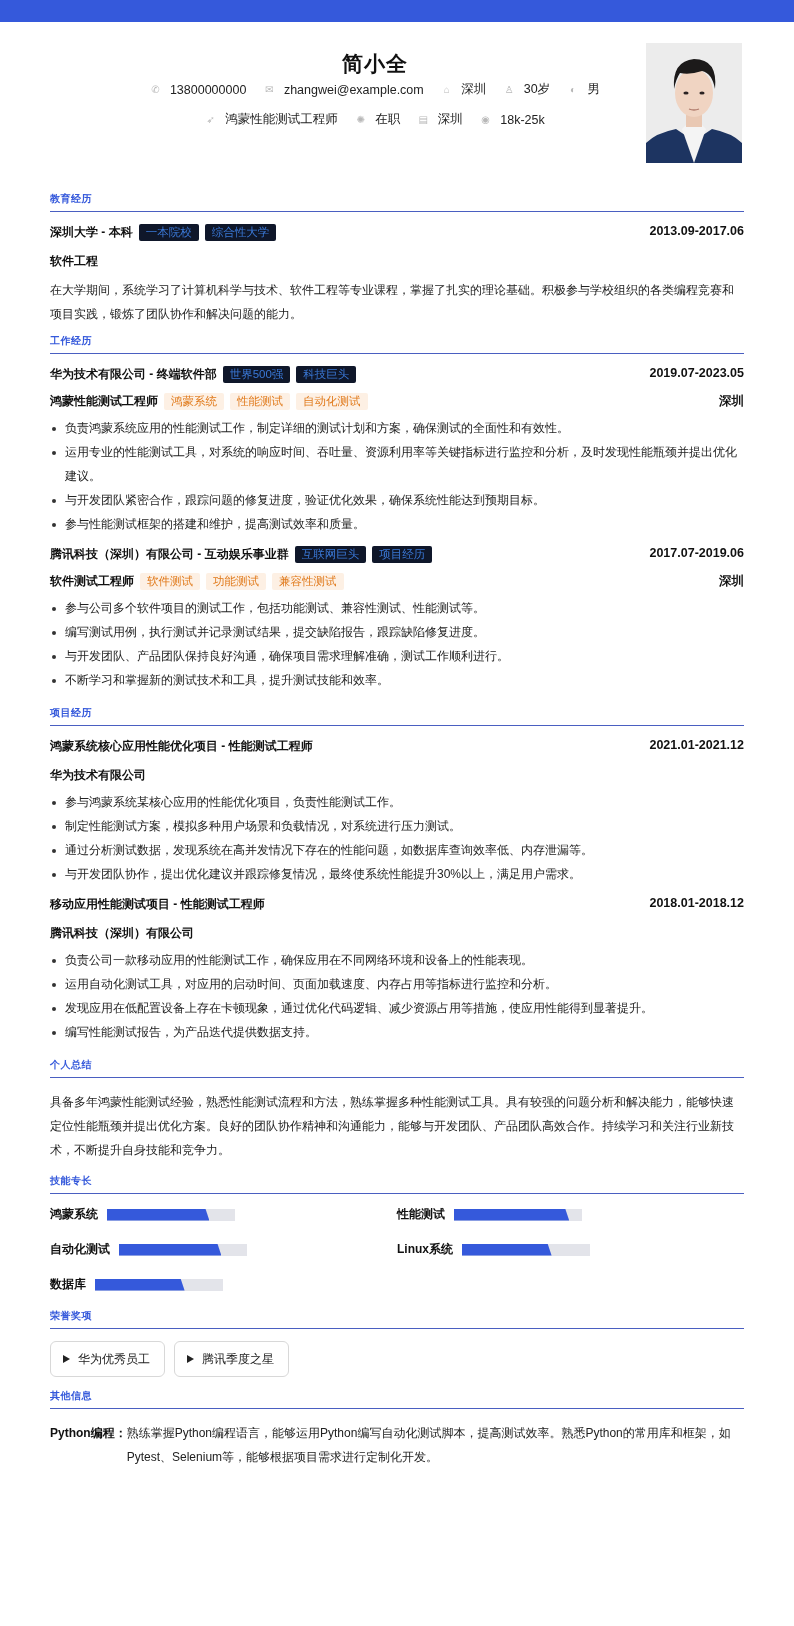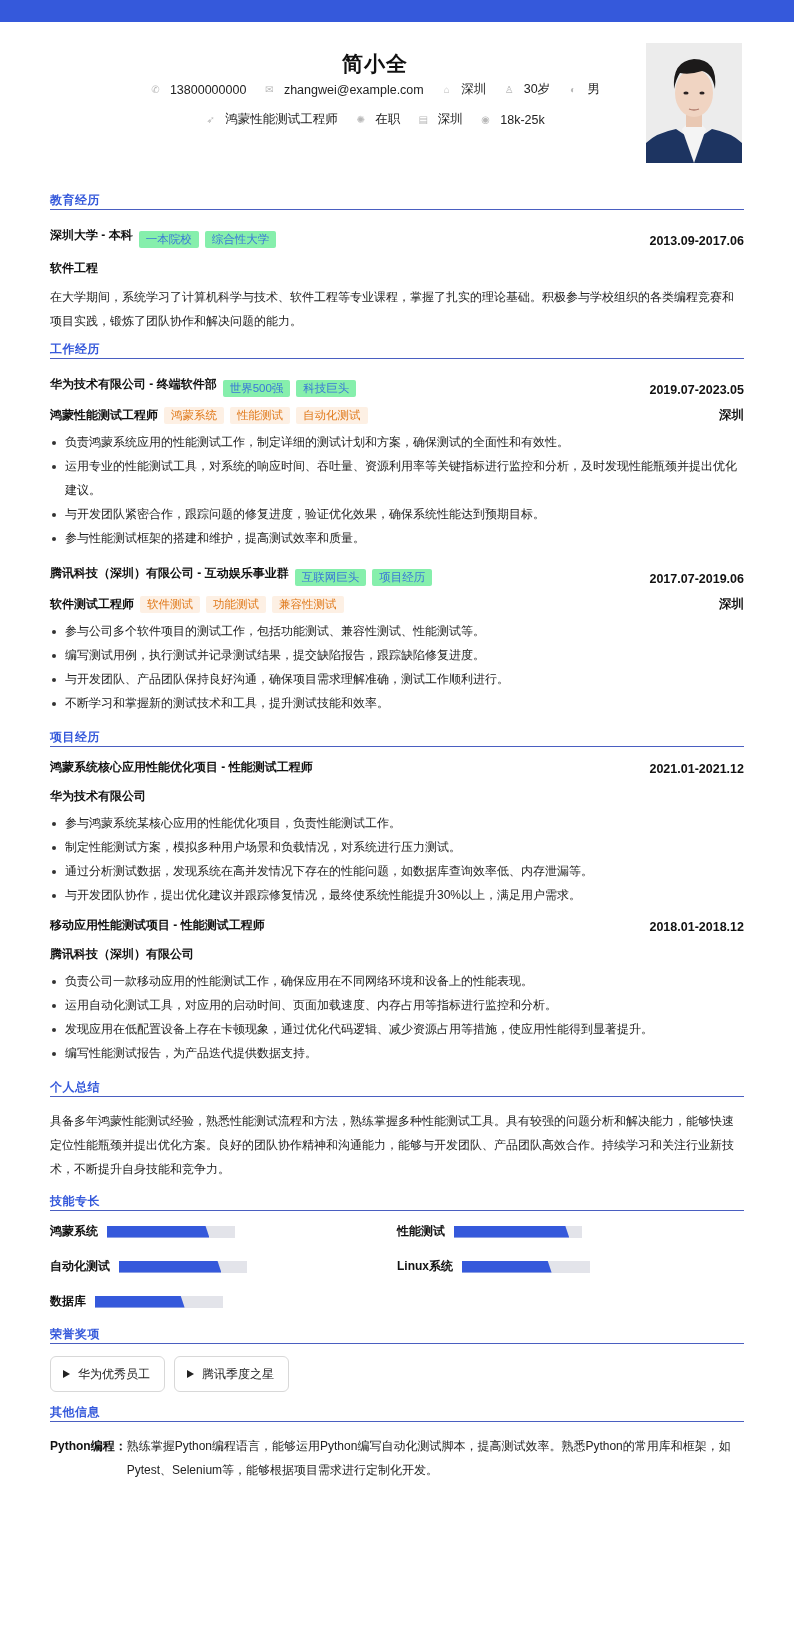--- a/index.html
+++ b/index.html
@@ -14,26 +14,26 @@
   .name-wrap .nm { font-size: 21px; font-weight: bold; color: #111; letter-spacing: 1px; }
   .info-row { position: absolute; left: 0; width: 650px; text-align: center; font-size: 12.5px; color: #222; }
   .info-row.r1 { top: 59px; }
   .info-row.r2 { top: 89px; }
   .info-item { display: inline-flex; align-items: center; margin: 0 7px; }
   .info-item .ic { width: 11px; height: 11px; margin-right: 9px; display: inline-block; color: #b8b8b8; font-size: 10px; line-height: 11px; text-align: center; }
   .photo { position: absolute; right: 2px; top: 21px; width: 96px; height: 120px; background: #ececec; overflow: hidden; }
 
   
   .section { margin-top: 8px; }
-  .sec-title { font-size: 12px; font-weight: bold; color: #3559db; border-bottom: 1.5px solid #4a5fc1; margin-bottom: 12px; letter-spacing: 0.5px; }
-  .row-between { display: flex; justify-content: space-between; align-items: flex-end; }
+  .sec-title { font-size: 10px; font-weight: bold; color: #3559db; padding-bottom: 5px; border-bottom: 1.5px solid #4a5fc1; margin-bottom: 12px; letter-spacing: 0.5px; }
+  .row-between { display: flex; justify-content: space-between; align-items: flex-start; }
   .entry-title { font-weight: bold; font-size: 12px; color: #111; display: flex; align-items: center; }
   .date { font-weight: bold; font-size: 12.5px; color: #111; }
   .tag { display: inline-block; font-size: 11.5px; font-weight: normal; padding: 1px 7px; margin-left: 6px; border-radius: 2px; line-height: 15px; }
-  .tag.blue { background: #86efac; color: #3a78d6; margin-top: 9px; }
+  .tag.blue { background: #0f172a; color: #3a78d6; }
   .tag.orange { background: #fdf0e4; color: #e0791a; }
   .sub { font-weight: bold; font-size: 12px; color: #111; margin-top: 12px; }
   .para { font-size: 12px; line-height: 24px; color: #222; margin-top: 8px; }
   ul.bullets { list-style: none; margin-top: 6px; }
   ul.bullets li { position: relative; padding-left: 15px; font-size: 12px; line-height: 24px; color: #222; margin-bottom: 0px; }
   ul.bullets li::before { content: ""; position: absolute; left: 2px; top: 11px; width: 4px; height: 4px; border-radius: 50%; background: #333; }
   .entry { margin-bottom: 8px; }
 
   
   .skills { display: grid; grid-template-columns: 1fr 1fr; row-gap: 18px; column-gap: 0; margin-top: 4px; padding-bottom: 6px; }

